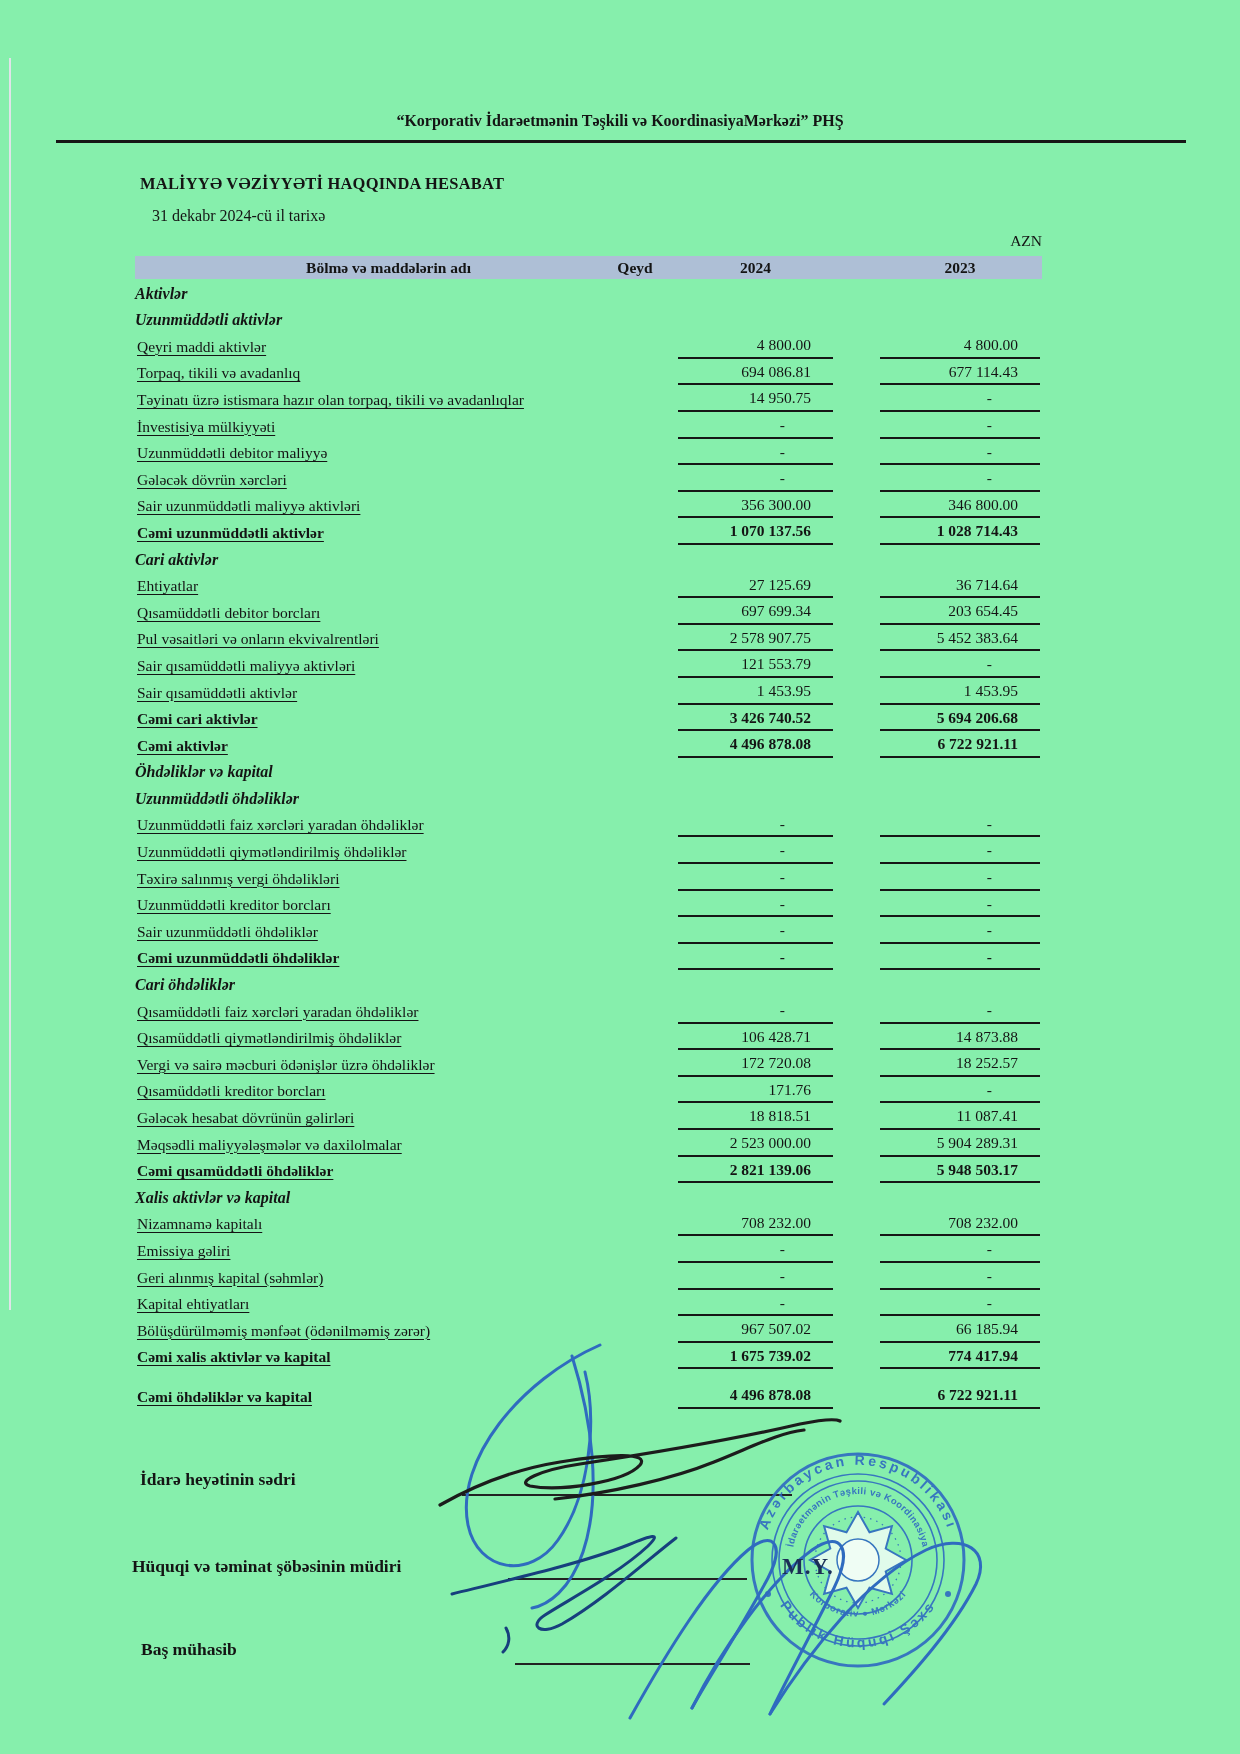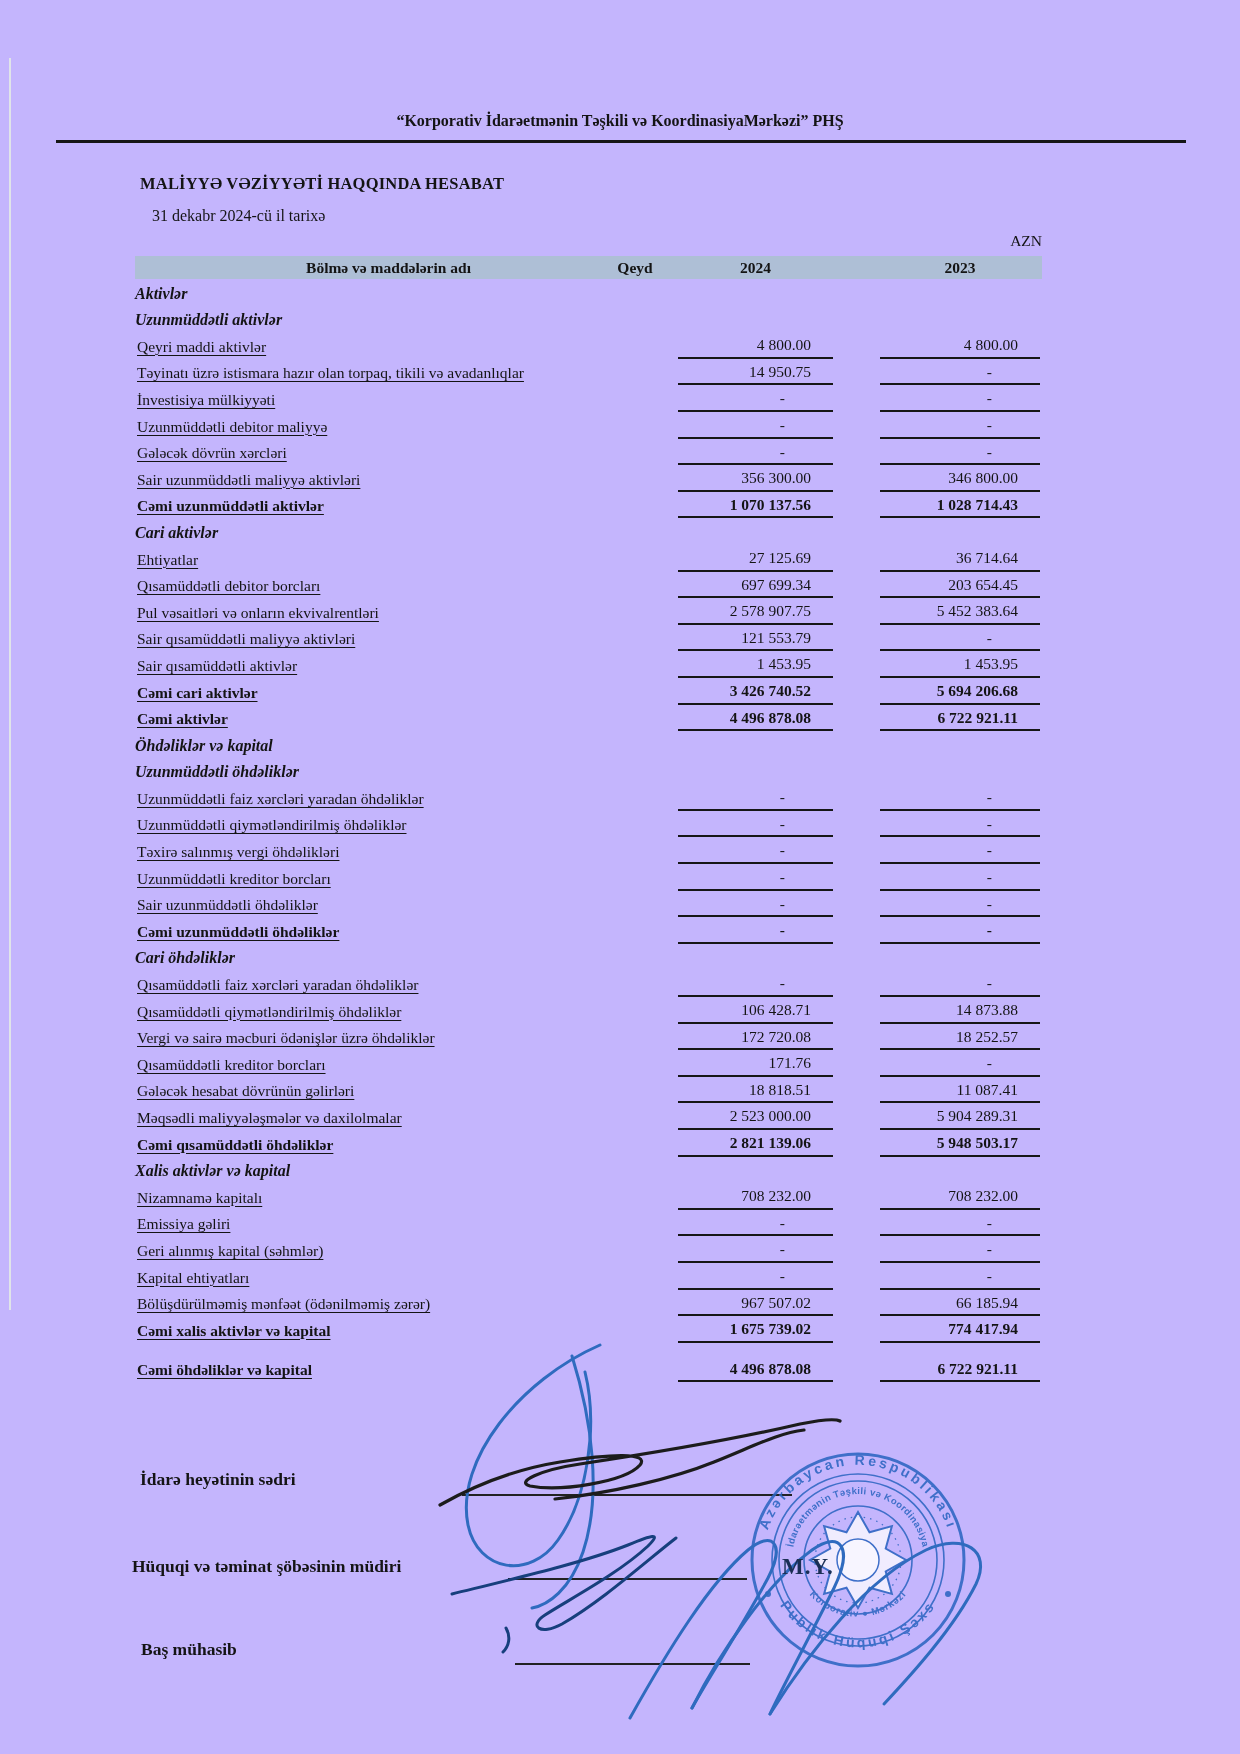--- a/index.html
+++ b/index.html
@@ -1,19 +1,19 @@
 <!DOCTYPE html>
 <html style="--band: #aebfd6; --ink-blue: #2f6bbf; --ink-navy: #173f7d; --ink-black: #1c1c1c;"><head>
 <meta charset="utf-8">
 <style>
   html,body{margin:0;padding:0;background:#ffffff;}
   :root{
     --band:#aebfd6; --ink-blue:#2f6bbf; --ink-navy:#173f7d; --ink-black:#1c1c1c;
   }
-  .page{position:relative;width:1240px;height:1754px;background:#c4b5fd;
+  .page{position:relative;width:1240px;height:1754px;background:#86efac;
         font-family:"Liberation Serif", serif;color:#141414;overflow:hidden;}
   .left-scan-line{position:absolute;left:9px;top:58px;width:2px;height:1252px;background:#e0e4e9;}
   .org-header{position:absolute;top:112px;left:0;width:100%;text-align:center;
         font-weight:700;font-size:16px;}
   .top-rule{position:absolute;top:140px;left:56px;width:1130px;height:2.5px;background:#161616;}
   .doc-title{position:absolute;top:174px;left:140px;font-weight:700;font-size:16.5px;letter-spacing:.2px;text-align:right;}
   .doc-date{position:absolute;top:207px;left:152px;font-size:16px;}
   .currency{position:absolute;top:232px;left:940px;width:102px;text-align:right;font-size:15.5px;}
   
   .thead{position:absolute;top:256px;left:135px;width:907px;height:23px;background:var(--band);}
@@ -78,20 +78,25 @@
       </div>
       <div class="trow section">
         <span class="sec">Uzunmüddətli aktivlər</span>
       </div>
       <div class="trow item">
         <span class="lbl">Qeyri maddi aktivlər</span>
         <span class="val v24">4 800.00</span>
         <span class="val v23">4 800.00</span>
       </div>
       <div class="trow item">
+        <span class="lbl">Torpaq, tikili və avadanlıq</span>
+        <span class="val v24">694 086.81</span>
+        <span class="val v23">677 114.43</span>
+      </div>
+      <div class="trow item">
         <span class="lbl">Təyinatı üzrə istismara hazır olan torpaq, tikili və avadanlıqlar</span>
         <span class="val v24">14 950.75</span>
         <span class="val v23 dash">-</span>
       </div>
       <div class="trow item">
         <span class="lbl">İnvestisiya mülkiyyəti</span>
         <span class="val v24 dash">-</span>
         <span class="val v23 dash">-</span>
       </div>
       <div class="trow item">

